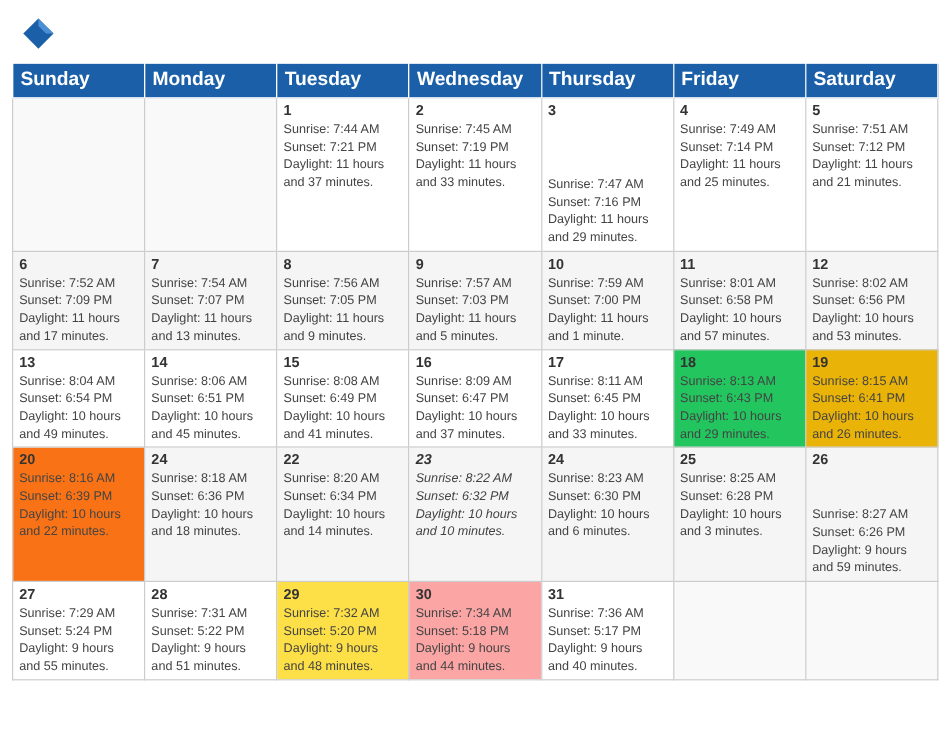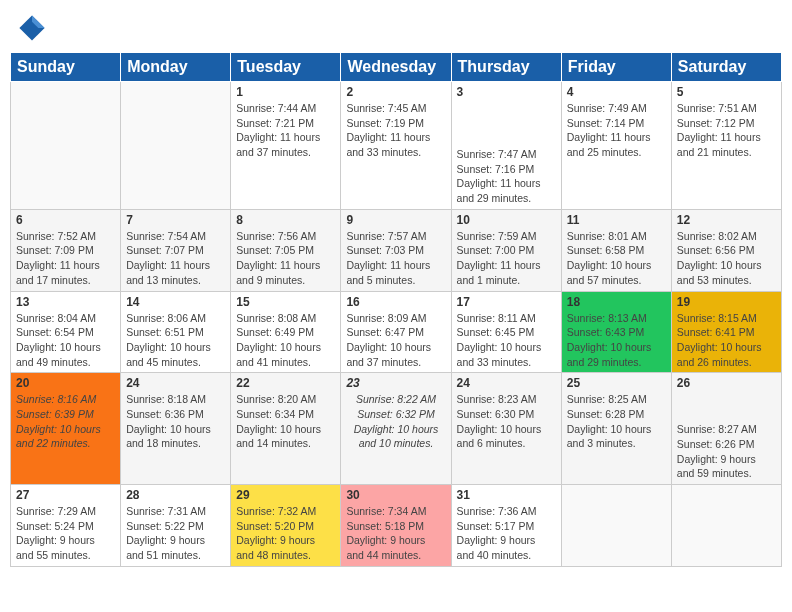--- a/index.html
+++ b/index.html
@@ -242,39 +242,39 @@
         <td style="background: #eab308;">
           <span class="day-number">19</span>
           <div class="cell-content" style="white-space: pre-line;">Sunrise: 8:15 AM
 Sunset: 6:41 PM
 Daylight: 10 hours and 26 minutes.</div>
         </td>
       </tr>
       <tr>
         <td style="background: #f97316;">
           <span class="day-number">20</span>
-          <div class="cell-content" style="white-space: pre-line; font-style: italic;">Sunrise: 8:16 AM
+          <div class="cell-content" style="white-space: pre-line;">Sunrise: 8:16 AM
 Sunset: 6:39 PM
 Daylight: 10 hours and 22 minutes.</div>
         </td>
         <td style="background: rgb(245, 245, 245);">
           <span class="day-number">24</span>
           <div class="cell-content" style="white-space: pre-line;">Sunrise: 8:18 AM
 Sunset: 6:36 PM
 Daylight: 10 hours and 18 minutes.</div>
         </td>
         <td style="background: rgb(245, 245, 245);">
           <span class="day-number">22</span>
           <div class="cell-content" style="white-space: pre-line;">Sunrise: 8:20 AM
 Sunset: 6:34 PM
 Daylight: 10 hours and 14 minutes.</div>
         </td>
         <td style="background: rgb(245, 245, 245); font-style: italic;">
           <span class="day-number">23</span>
-          <div class="cell-content" style="white-space: pre-line; text-align: center;">Sunrise: 8:22 AM
+          <div class="cell-content" style="white-space: pre-line;">Sunrise: 8:22 AM
 Sunset: 6:32 PM
 Daylight: 10 hours and 10 minutes.</div>
         </td>
         <td style="background: rgb(245, 245, 245);">
           <span class="day-number">24</span>
           <div class="cell-content" style="white-space: pre-line;">Sunrise: 8:23 AM
 Sunset: 6:30 PM
 Daylight: 10 hours and 6 minutes.</div>
         </td>
         <td style="background: rgb(245, 245, 245); margin-left: 25px;">

